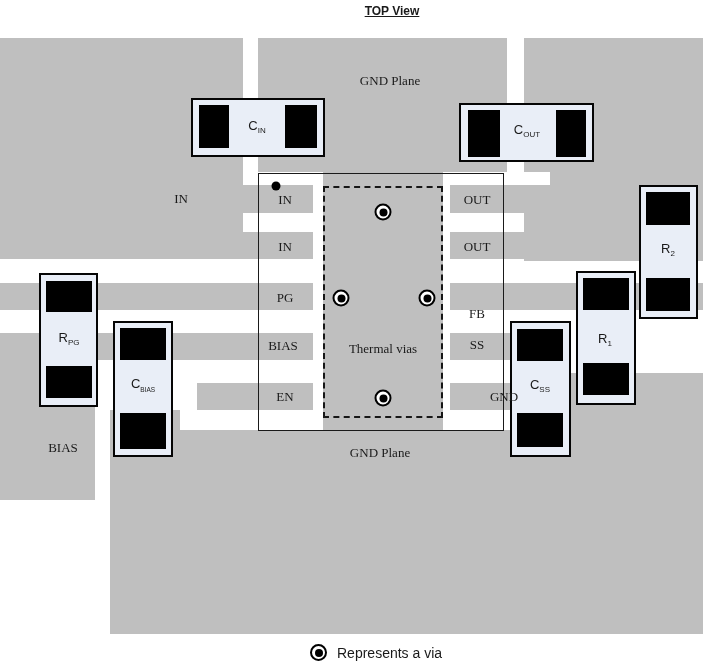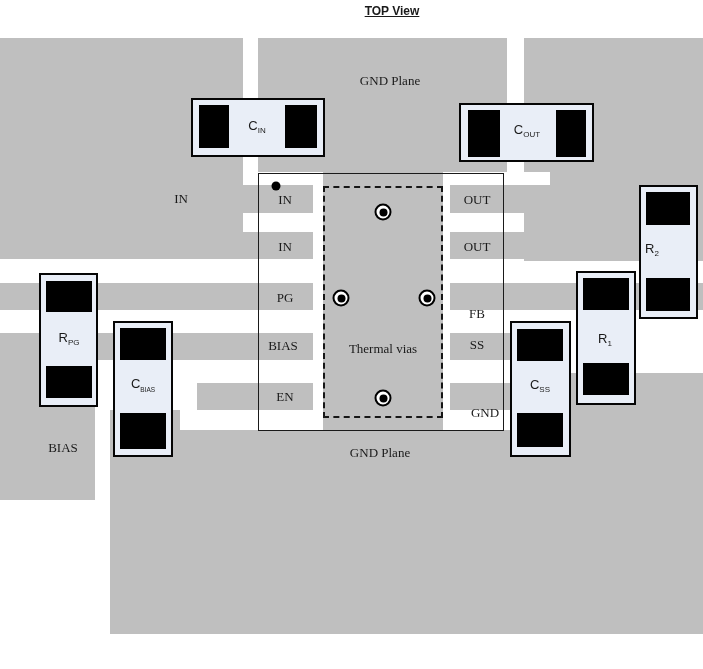--- a/index.html
+++ b/index.html
@@ -85,21 +85,21 @@
   <div class="lbl z7" style="left:285px;top:199px;">IN</div>
   <div class="lbl z7" style="left:285px;top:246px;">IN</div>
   <div class="lbl z7" style="left:285px;top:297px;">PG</div>
   <div class="lbl z7" style="left:283px;top:345px;">BIAS</div>
   <div class="lbl z7" style="left:285px;top:396px;">EN</div>
 
   <div class="lbl z7" style="left:477px;top:199px;">OUT</div>
   <div class="lbl z7" style="left:477px;top:246px;">OUT</div>
   <div class="lbl z7" style="left:477px;top:297px;margin-top:16px;">FB</div>
   <div class="lbl z7" style="left:477px;top:344px;">SS</div>
-  <div class="lbl z7" style="left:485px;top:396px;margin-top:16px;">GND</div>
+  <div class="lbl z7" style="left:504px;top:396px;">GND</div>
 
   <div class="comp" style="left:191px;top:98px;width:134px;height:59px;"></div>
   <div class="pad" style="left:199px;top:105px;width:30px;height:43px;"></div>
   <div class="pad" style="left:285px;top:105px;width:32px;height:43px;"></div>
   <div class="comp-lbl" style="left:257px;top:127px;"><span>C</span><sub>IN</sub></div>
 
   <div class="comp" style="left:459px;top:103px;width:135px;height:59px;"></div>
   <div class="pad" style="left:468px;top:110px;width:32px;height:47px;"></div>
   <div class="pad" style="left:556px;top:110px;width:30px;height:47px;"></div>
   <div class="comp-lbl" style="left:527px;top:131px;"><span>C</span><sub>OUT</sub></div>
@@ -120,16 +120,20 @@
   <div class="comp-lbl" style="left:540px;top:386px;"><span>C</span><sub>SS</sub></div>
 
   <div class="comp" style="left:576px;top:271px;width:60px;height:134px;"></div>
   <div class="pad" style="left:583px;top:278px;width:46px;height:32px;"></div>
   <div class="pad" style="left:583px;top:363px;width:46px;height:32px;"></div>
   <div class="comp-lbl" style="left:605px;top:340px;"><span>R</span><sub>1</sub></div>
 
   <div class="comp" style="left:639px;top:185px;width:59px;height:134px;"></div>
   <div class="pad" style="left:646px;top:192px;width:44px;height:33px;"></div>
   <div class="pad" style="left:646px;top:278px;width:44px;height:33px;"></div>
-  <div class="comp-lbl" style="left:652px;top:250px;"><span>R</span><sub>2</sub></div>
+  <div class="comp-lbl" style="left:668px;top:250px;"><span>R</span><sub>2</sub></div>
 
+  <div class="legend">
+    <span class="via"></span>
+    <span class="legend-text">Represents a via</span>
+  </div>
 
 </div>
 
 </body></html>

